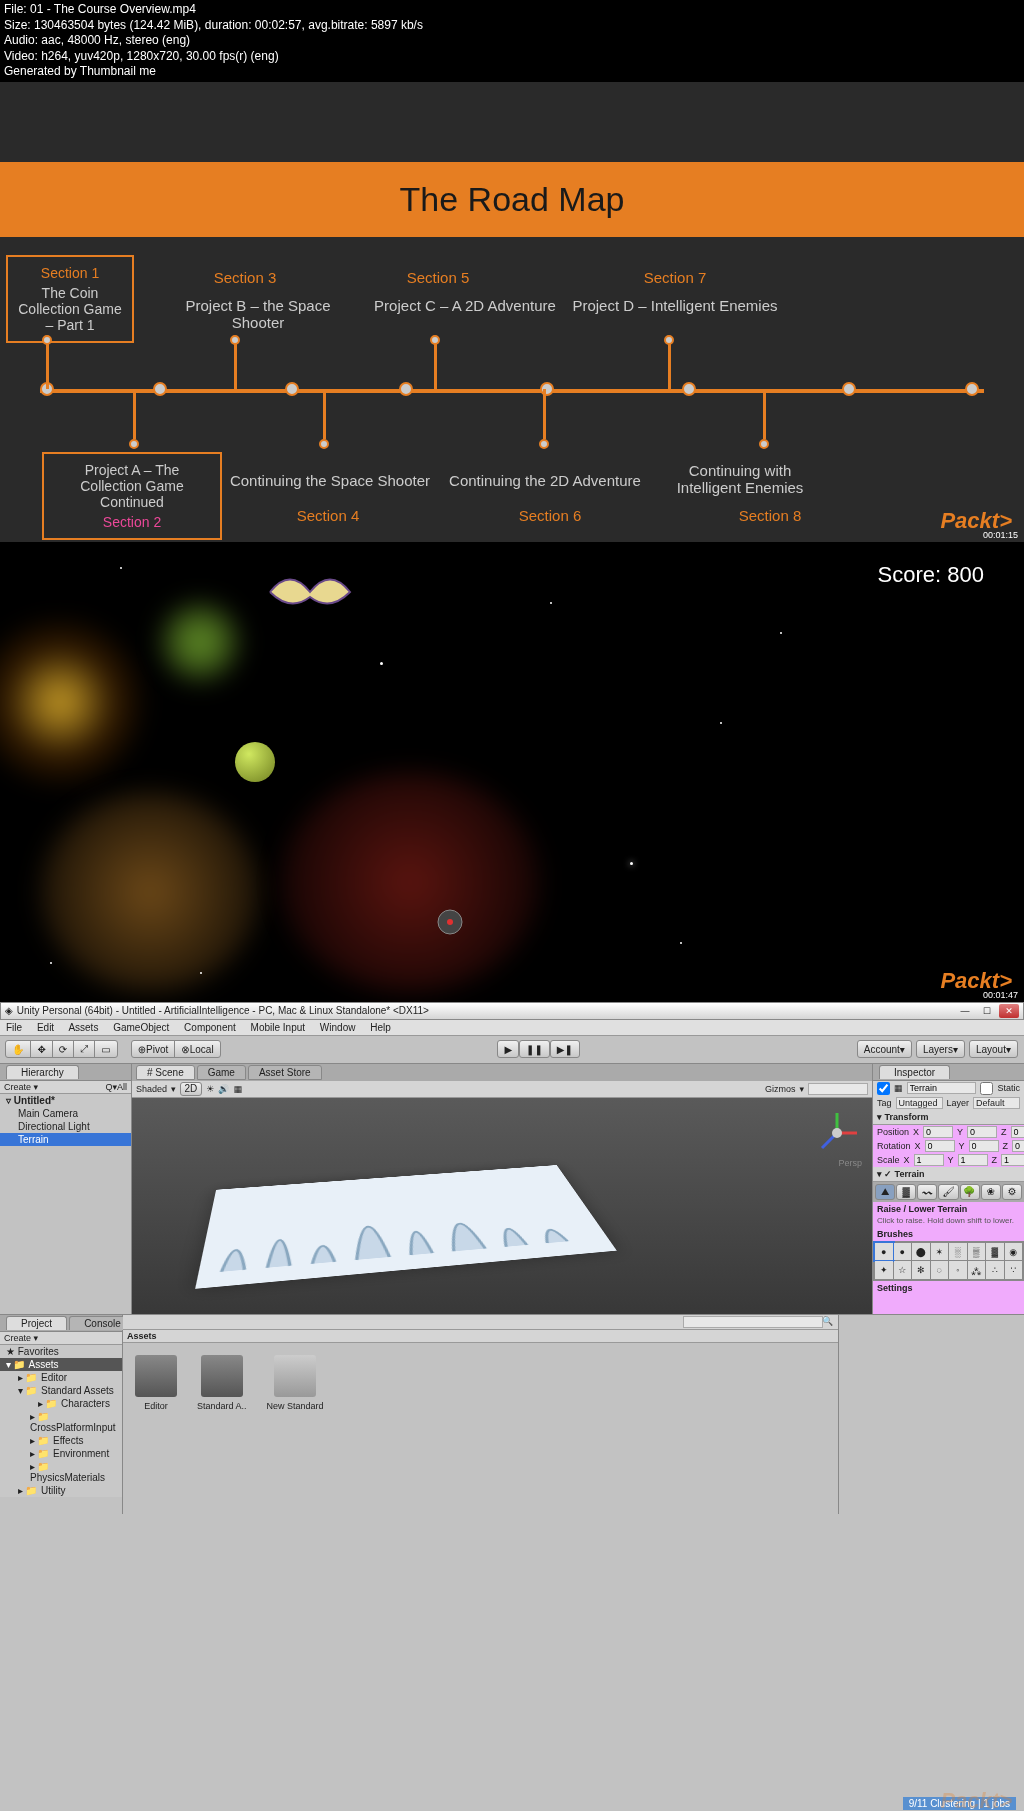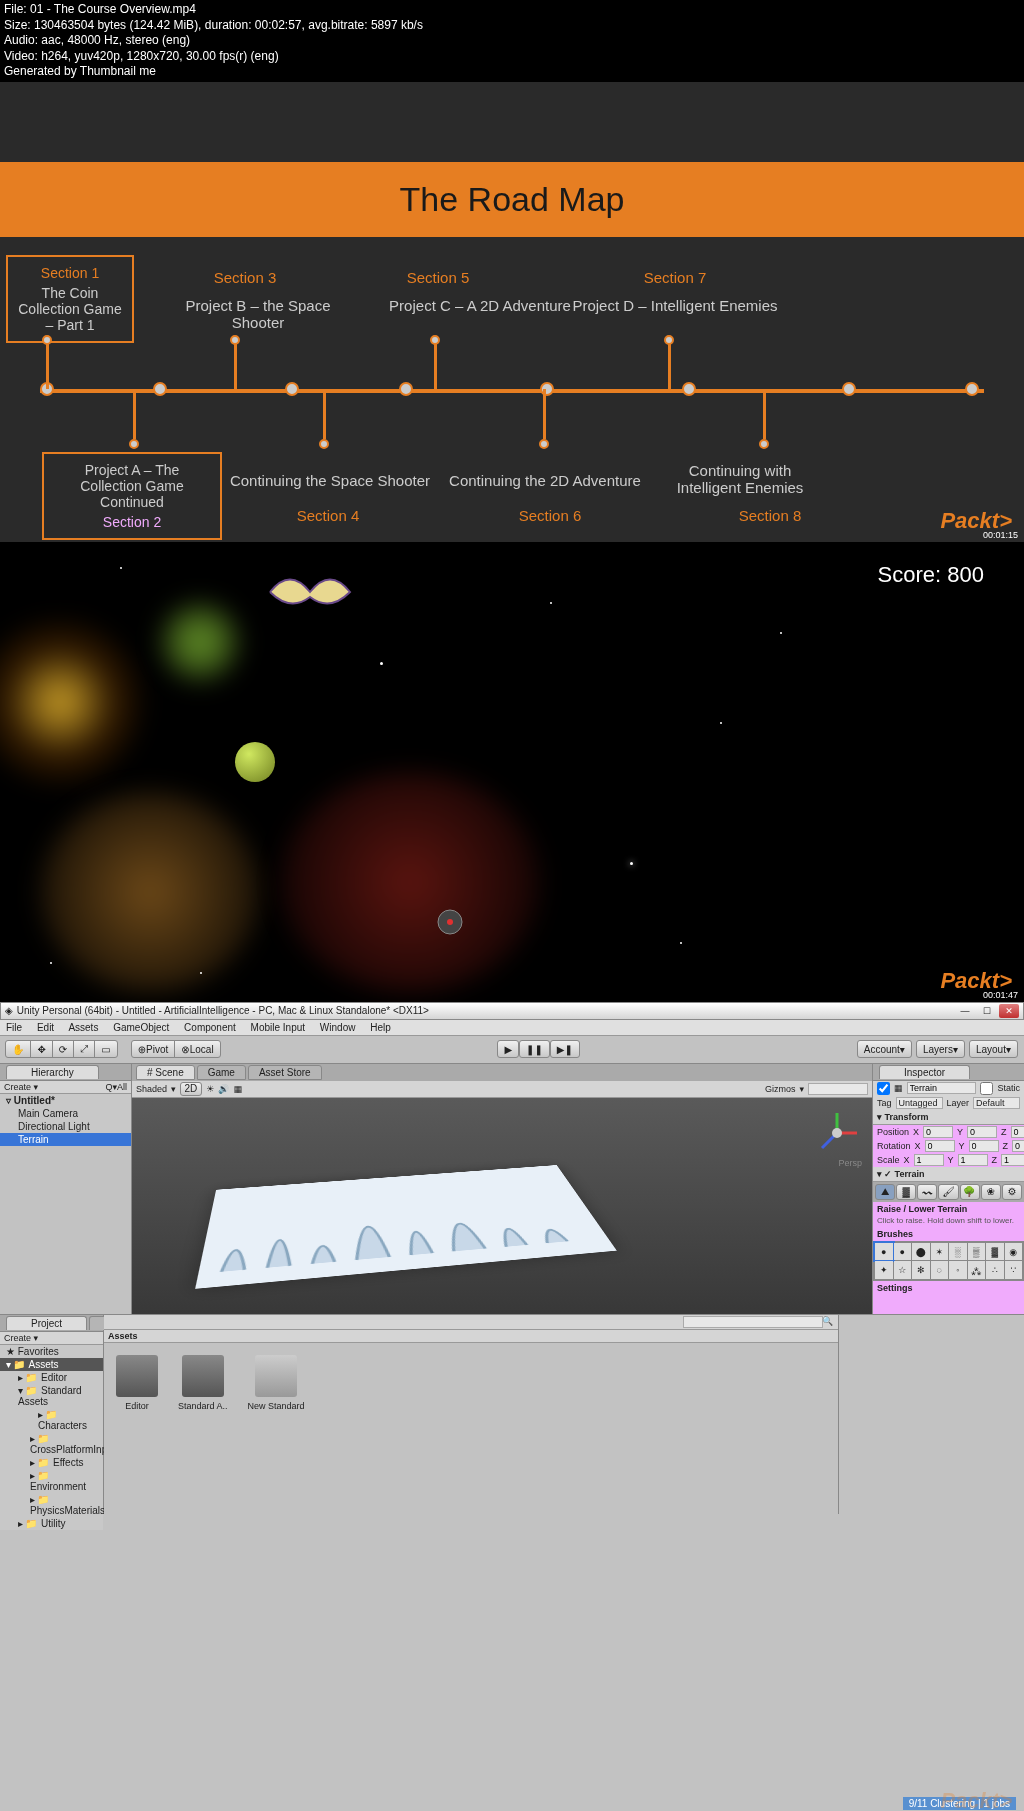--- a/index.html
+++ b/index.html
@@ -40,21 +40,21 @@
 .toolbar { background: #c2c2c2; padding: 4px 6px; display: flex; align-items: center; gap: 4px; border-bottom: 1px solid #888; height: 28px; }
 .tool-btn { background: linear-gradient(#f0f0f0, #c8c8c8); border: 1px solid #888; border-radius: 3px; padding: 2px 6px; font-size: 10px; display: inline-flex; align-items: center; justify-content: center; min-width: 20px; height: 18px; }
 .tool-group { display: flex; }
 .tool-group .tool-btn { border-radius: 0; margin-left: -1px; }
 .tool-group .tool-btn:first-child { border-radius: 3px 0 0 3px; }
 .tool-group .tool-btn:last-child { border-radius: 0 3px 3px 0; }
 
 .main-area { display: flex; height: 250px; }
 .hierarchy { width: 132px; background: #c2c2c2; border-right: 1px solid #888; }
 .panel-tab { background: #aaa; border-bottom: 1px solid #888; padding: 1px 6px; font-size: 10px; display: flex; }
-.panel-tab .tab { background: #ddd; padding: 1px 24px; border: 1px solid #888; border-bottom: none; border-radius: 3px 3px 0 0; margin-right: 2px; }
+.panel-tab .tab { background: #ddd; padding: 1px 14px; border: 1px solid #888; border-bottom: none; border-radius: 3px 3px 0 0; margin-right: 2px; }
 .panel-subbar { background: #d5d5d5; padding: 1px 4px; border-bottom: 1px solid #999; font-size: 9px; }
 .tree-list { background: #c8c8c8; font-size: 10px; }
 .tree-item { padding: 1px 6px 1px 18px; }
 .tree-item.sel { background: #3875d7; color: #fff; }
 .tree-root { padding: 1px 6px; font-weight: bold; }
 
 .scene-area { flex: 1; display: flex; flex-direction: column; }
 .scene-tabs { background: #aaa; padding: 1px 4px; display: flex; gap: 2px; font-size: 10px; }
 .scene-tabs .tab { background: #ddd; padding: 1px 10px; border: 1px solid #888; border-radius: 3px 3px 0 0; }
 .scene-toolbar { background: #d5d5d5; padding: 1px 4px; display: flex; align-items: center; gap: 4px; font-size: 9px; border-bottom: 1px solid #999; }
@@ -67,21 +67,21 @@
 .insp-header { background: #d5d5d5; border-bottom: 1px solid #999; padding: 2px 4px; font-weight: bold; display: flex; align-items: center; gap: 3px; }
 .insp-field { width: 30px; background: #e8e8e8; border: 1px solid #aaa; padding: 0 2px; font-size: 9px; }
 .insp-label { width: 48px; }
 .brush-grid { display: grid; grid-template-columns: repeat(8, 1fr); gap: 1px; padding: 2px; background: #888; }
 .brush-cell { background: #ddd; aspect-ratio: 1; display: flex; align-items: center; justify-content: center; }
 .slider-row { display: flex; align-items: center; padding: 1px 4px; gap: 4px; }
 .slider-track { flex: 1; height: 3px; background: #888; position: relative; }
 .slider-thumb { position: absolute; width: 8px; height: 10px; background: #ccc; border: 1px solid #666; top: -4px; border-radius: 2px; }
 
 .bottom-panels { display: flex; height: 200px; border-top: 1px solid #888; }
-.project-panel { width: 104px; background: #c2c2c2; border-right: 1px solid #888; }
+.project-panel { width: 123px; background: #c2c2c2; border-right: 1px solid #888; }
 .assets-panel { flex: 1; background: #c2c2c2; }
 .asset-grid { display: flex; gap: 20px; padding: 12px; }
 .asset-item { text-align: center; font-size: 9px; }
 .asset-icon { width: 42px; height: 42px; background: linear-gradient(#888, #555); border-radius: 3px; margin: 0 auto 4px; }
 
 .statusbar { position: absolute; bottom: 12px; right: 8px; font-size: 10px; background: #5890d0; color: #fff; padding: 1px 6px; }
 </style>
 </head>
 <body>
 
@@ -100,21 +100,21 @@
 
     <div class="section-box" style="left:6px; top:18px; width:128px;">
       <div style="color:#e67e22; margin-bottom:4px;">Section 1</div>
       <div>The Coin Collection Game – Part 1</div>
     </div>
 
     <div class="section-label-top" style="left:200px; top:32px; width:90px;">Section 3</div>
     <div class="section-desc" style="left:158px; top:60px; width:200px;">Project B – the Space Shooter</div>
 
     <div class="section-label-top" style="left:393px; top:32px; width:90px;">Section 5</div>
-    <div class="section-desc" style="left:380px; top:60px; width:200px;">Project C – A 2D Adventure</div>
+    <div class="section-desc" style="left:365px; top:60px; width:200px;">Project C – A 2D Adventure</div>
 
     <div class="section-label-top" style="left:630px; top:32px; width:90px;">Section 7</div>
     <div class="section-desc" style="left:565px; top:60px; width:220px;">Project D – Intelligent Enemies</div>
 
     <div class="timeline">
       <div class="node" style="left:0%"></div>
       <div class="node" style="left:12%"></div>
       <div class="node" style="left:26%"></div>
       <div class="node" style="left:38%"></div>
       <div class="node" style="left:53%"></div>
@@ -136,21 +136,21 @@
     <div class="vnode" style="left:129px; top:202px;"></div>
     <div class="vline" style="left:323px; top:152px; height:50px;"></div>
     <div class="vnode" style="left:319px; top:202px;"></div>
     <div class="vline" style="left:543px; top:152px; height:50px;"></div>
     <div class="vnode" style="left:539px; top:202px;"></div>
     <div class="vline" style="left:763px; top:152px; height:50px;"></div>
     <div class="vnode" style="left:759px; top:202px;"></div>
 
     <div class="section-box" style="left:42px; top:215px; width:180px;">
       <div>Project A – The Collection Game Continued</div>
-      <div style="color:#f0abfc; margin-top:4px;">Section 2</div>
+      <div style="color:#ec4899; margin-top:4px;">Section 2</div>
     </div>
 
     <div class="section-desc" style="left:225px; top:235px; width:210px;">Continuing the Space Shooter</div>
     <div class="section-label-top" style="left:283px; top:270px; width:90px;">Section 4</div>
 
     <div class="section-desc" style="left:440px; top:235px; width:210px;">Continuing the 2D Adventure</div>
     <div class="section-label-top" style="left:505px; top:270px; width:90px;">Section 6</div>
 
     <div class="section-desc" style="left:670px; top:225px; width:140px;">Continuing with Intelligent Enemies</div>
     <div class="section-label-top" style="left:725px; top:270px; width:90px;">Section 8</div>

